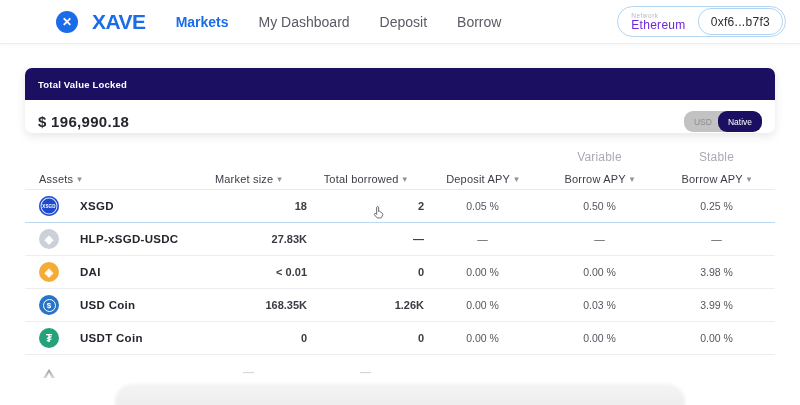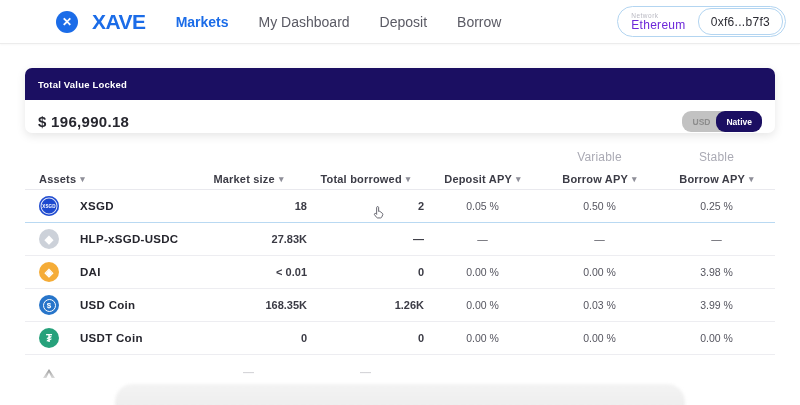--- a/index.html
+++ b/index.html
@@ -61,38 +61,38 @@
     display:flex; align-items:center; padding-left:13px;
     font-size:9.5px; font-weight:700; letter-spacing:0.2px;
   }
   .tvl-body { height:43px; display:flex; align-items:center; padding:0 13px; }
   .tvl-value { font-size:15px; font-weight:700; color:#26262e; letter-spacing:0.3px; }
   .tvl-spacer { flex:1; }
   .toggle { display:flex; align-items:center; }
   .toggle-seg {
     height:21px; min-width:44px; padding:0 10px;
     display:flex; align-items:center; justify-content:center;
-    font-size:8.5px; font-weight:700; cursor:pointer;
+    font-size:8.5px; font-weight:400; cursor:pointer;
   }
   .toggle-usd { background:#c2c2c2; color:#8c8c8c; border-radius:9px 0 0 9px; padding-right:16px; margin-right:-10px; }
   .toggle-native { background:#1b0f62; color:#fff; border-radius:9px; z-index:1; }
 
   
   .market-table { position:absolute; left:25px; top:150px; width:750px; }
   .thead {
     display:grid; grid-template-columns:165px repeat(5, 117px);
     height:40px; border-bottom:1px solid #e9e9ee; align-items:end;
   }
   .th {
     display:flex; flex-direction:column; align-items:center;
     justify-content:flex-end; padding-bottom:8px;
   }
   .th-assets { align-items:flex-start; padding-left:14px; }
   .th-sup { font-size:12px; color:#aaaab4; margin-bottom:9px; letter-spacing:0.2px; }
-  .th-main { display:flex; align-items:center; font-size:11px; font-weight:700; color:#3c3c46; letter-spacing:0.2px; cursor:pointer; }
+  .th-main { display:flex; align-items:center; font-size:11px; font-weight:400; color:#3c3c46; letter-spacing:0.2px; cursor:pointer; }
   .sort-icon { font-size:9px; color:#8f8f99; margin-left:4px; }
 
   .trow {
     display:grid; grid-template-columns:165px repeat(5, 117px);
     height:33px; align-items:center; border-bottom:1px solid #ededf1;
     cursor:pointer; background:#fff;
   }
   .trow.hovered { border-bottom:1px solid #b9d9f2; }
   .cell-asset { display:flex; align-items:center; gap:21px; padding-left:14px; }
   .asset-name { font-size:11.5px; font-weight:700; color:#26262e; letter-spacing:0.3px; }

